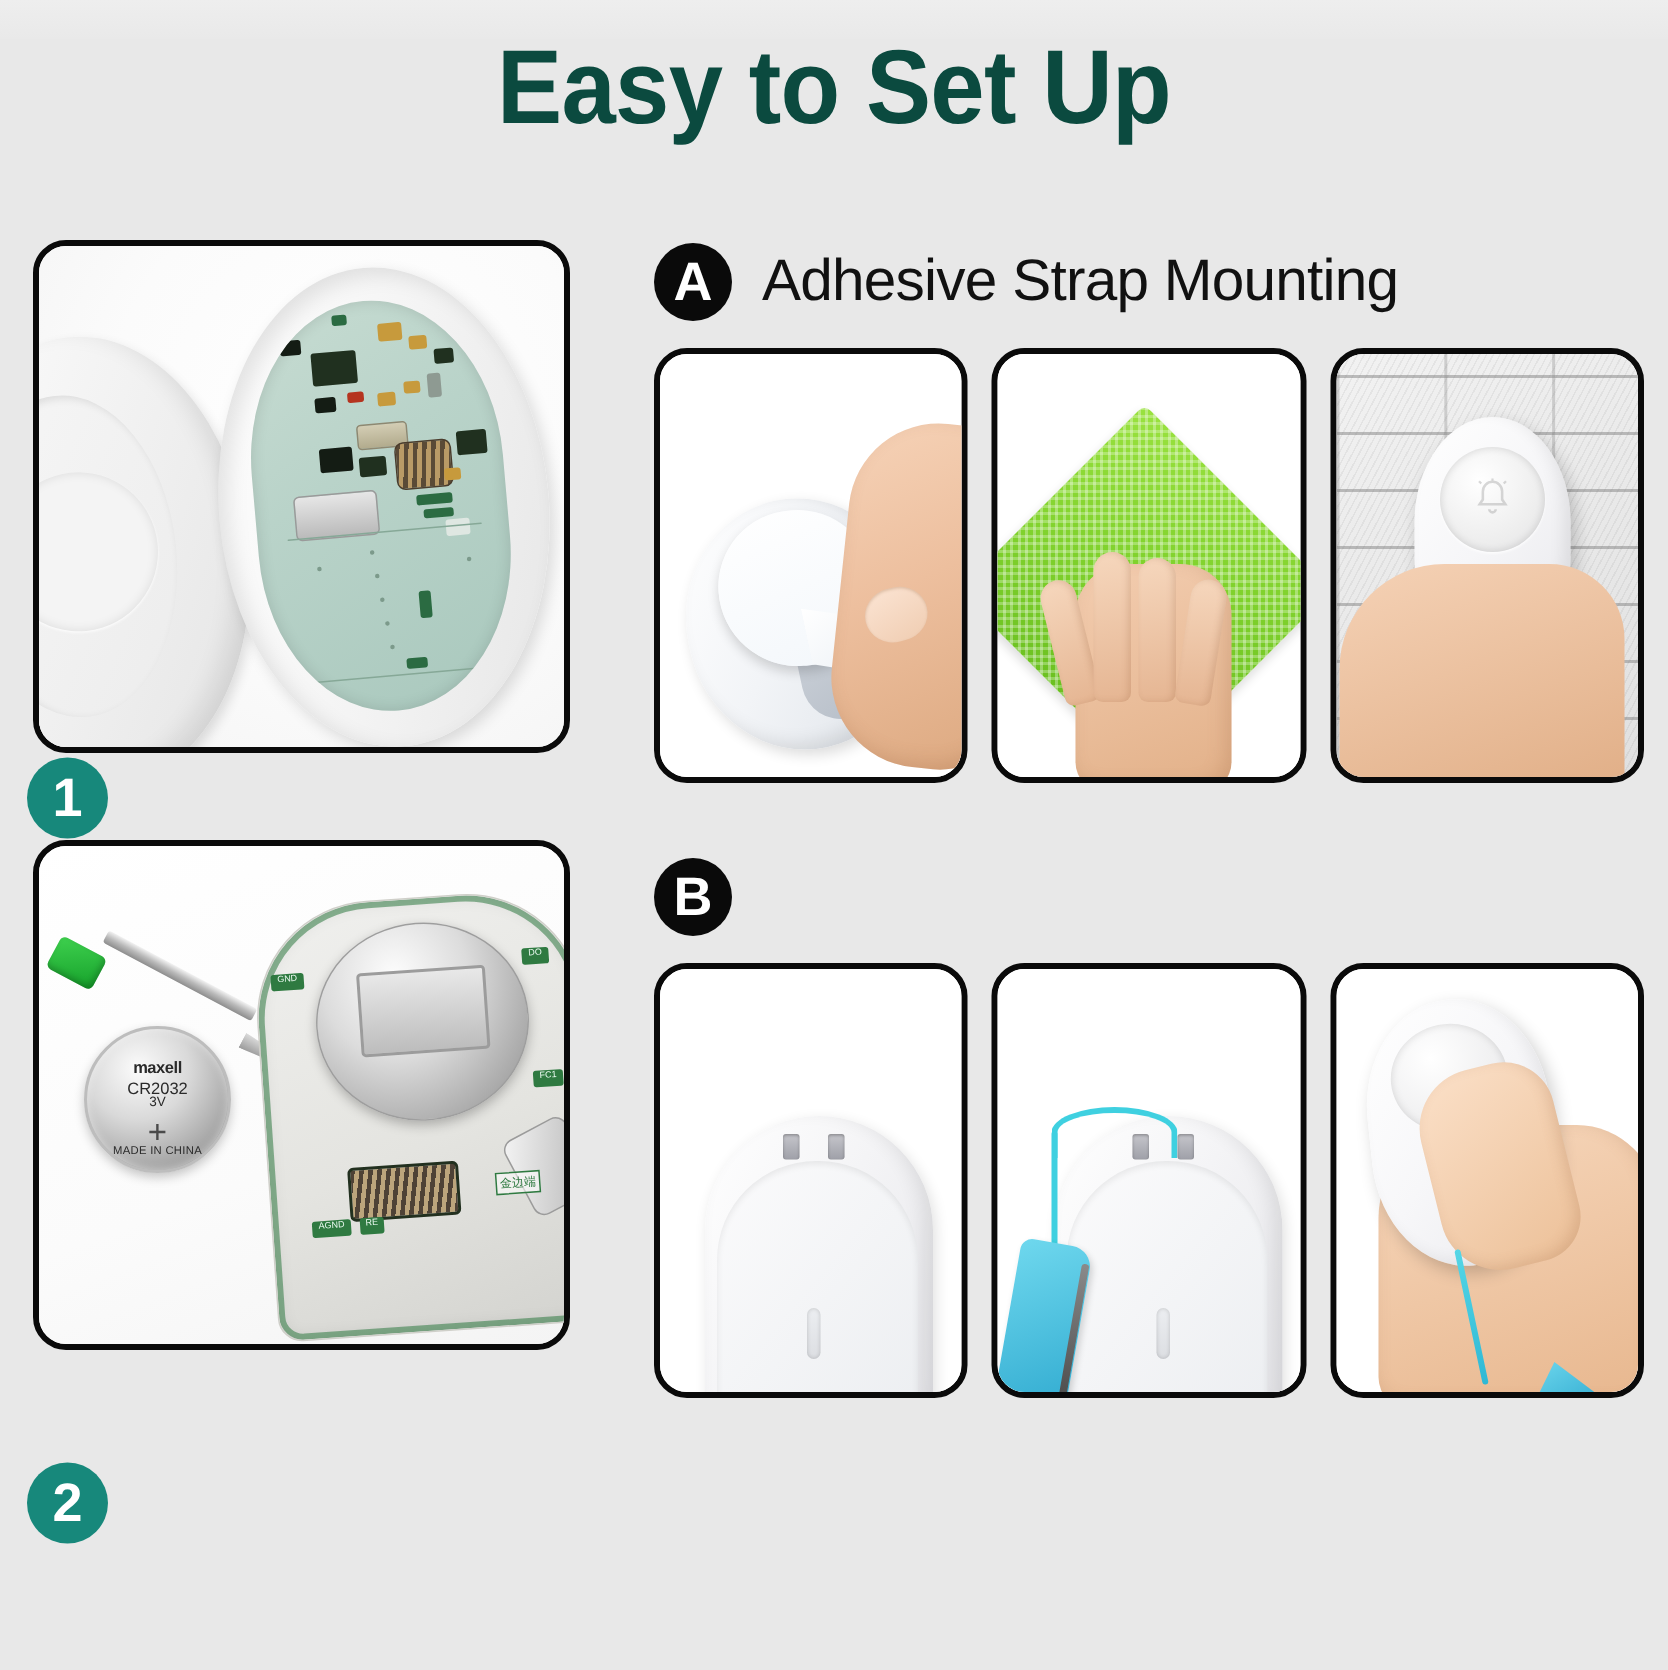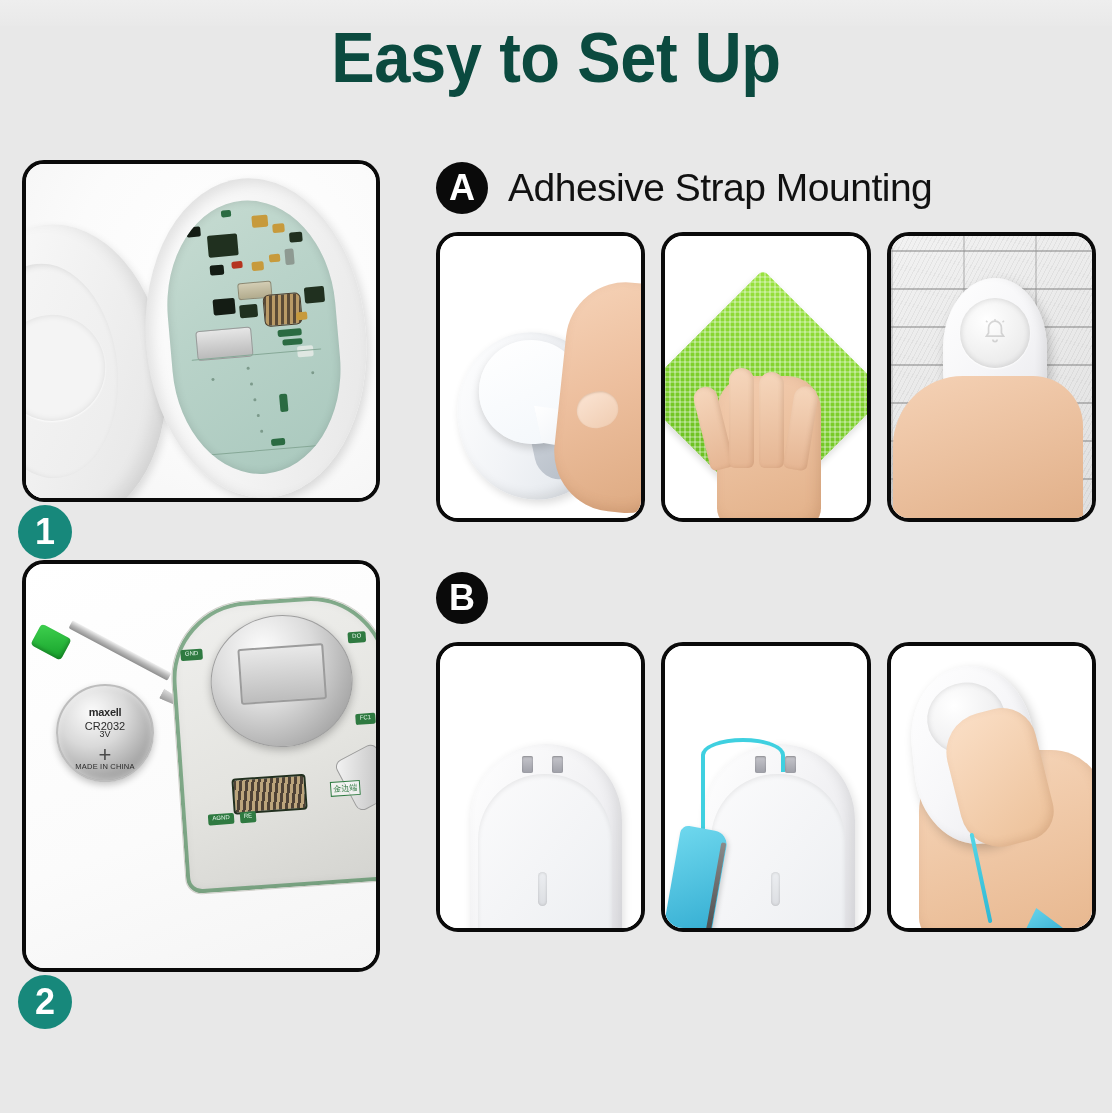--- a/index.html
+++ b/index.html
@@ -59,21 +59,21 @@
 
   .photo-frame {
     position: relative;
     border: 4px solid #0a0a0a;
     border-radius: 22px;
     background: #ffffff;
     overflow: hidden;
   }
 
   .frame-1 { width: 358px; height: 342px; }
-  .frame-2 { width: 358px; height: 412px; }
+  .frame-2 { width: 358px; height: 340px; }
 
   .step-badge {
     position: absolute;
     width: 54px; height: 54px;
     border-radius: 50%;
     background: #17887b;
     color: #ffffff;
     font-size: 36px;
     font-weight: bold;
     display: flex;

